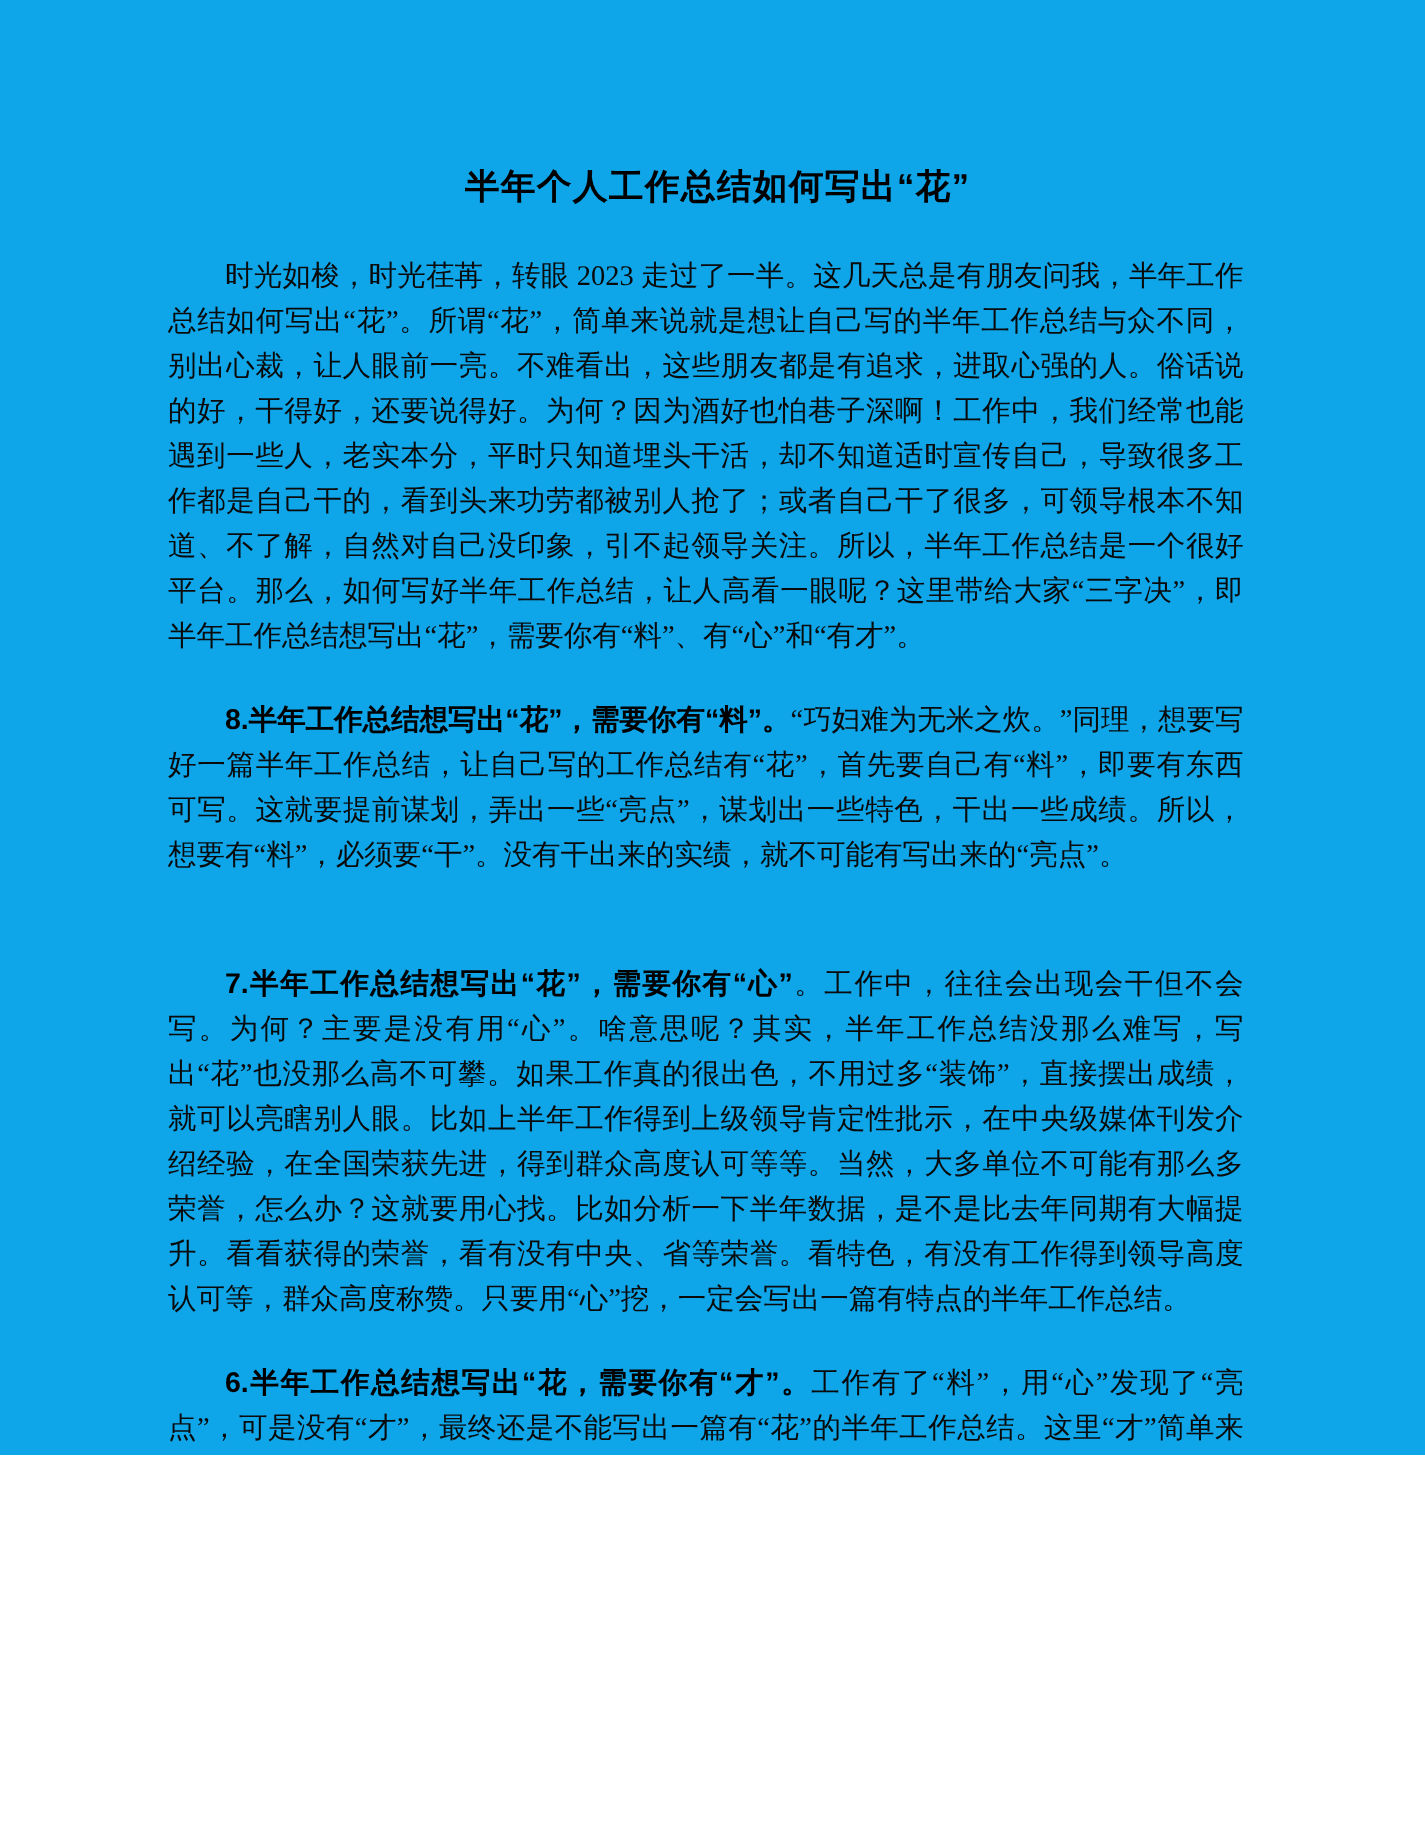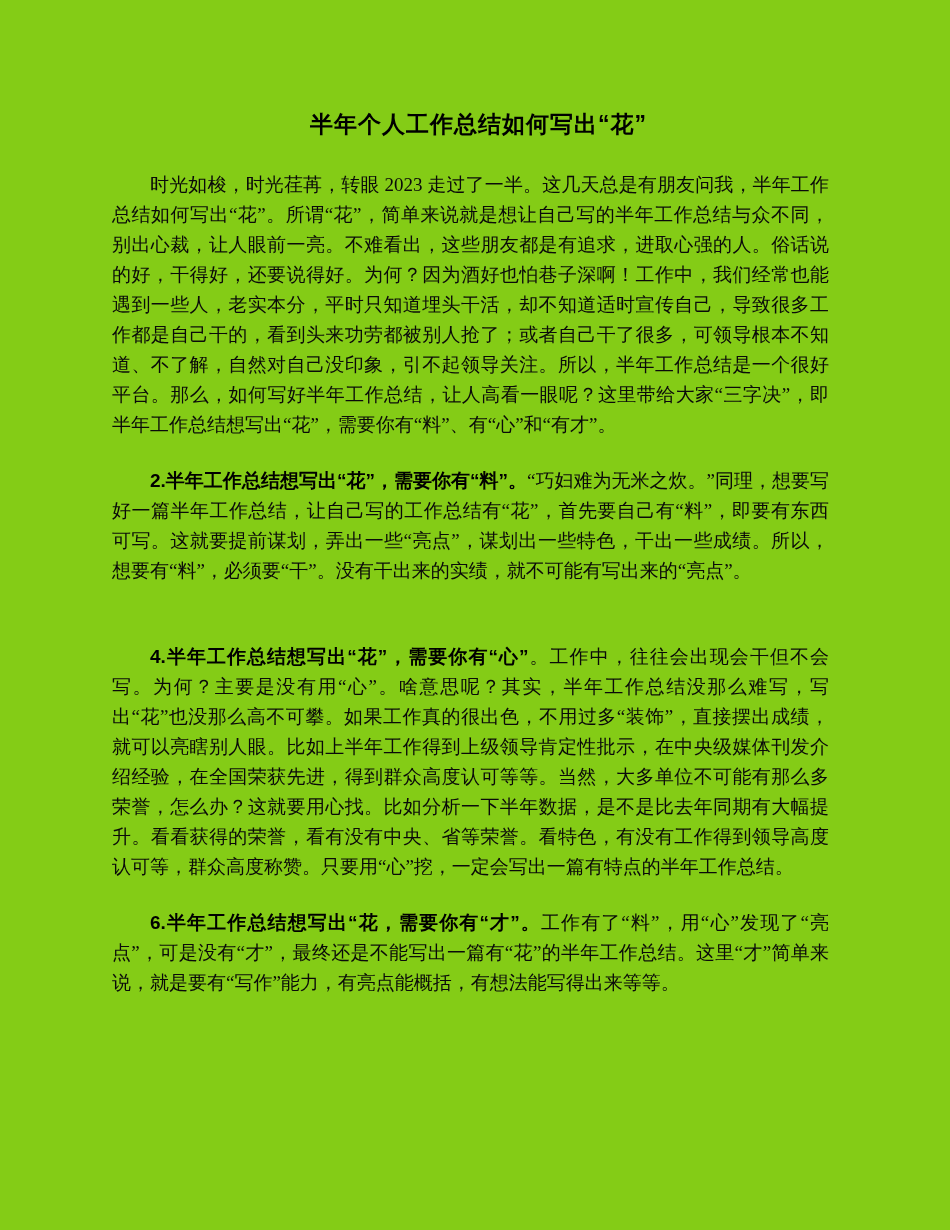--- a/index.html
+++ b/index.html
@@ -3,22 +3,22 @@
 <meta charset="utf-8">
 <style>
   html, body {
     margin: 0;
     padding: 0;
     background: #ffffff;
   }
   .page {
     position: relative;
     width: 950px;
-    height: 1230px;
-    background: #84cc16;
+    height: 970px;
+    background: #0ea5e9;
     overflow: hidden;
     color: #000000;
   }
   .content {
     position: absolute;
     left: 112px;
     top: 108px;
     width: 733px;
   }
   .doc-title {
@@ -52,22 +52,22 @@
 </head>
 <body>
 
 <div class="page">
   <div class="content">
 
     <h1 class="doc-title">半年个人工作总结如何写出“花”</h1>
 
     <p class="para"><span>时光如梭，时光荏苒，转眼 2023 走过了一半。这几天总是有朋友问我，半年工作总结如何写出“花”。所谓“花”，简单来说就是想让自己写的半年工作总结与众不同，别出心裁，让人眼前一亮。不难看出，这些朋友都是有追求，进取心强的人。俗话说的好，干得好，还要说得好。为何？因为酒好也怕巷子深啊！工作中，我们经常也能遇到一些人，老实本分，平时只知道埋头干活，却不知道适时宣传自己，导致很多工作都是自己干的，看到头来功劳都被别人抢了；或者自己干了很多，可领导根本不知道、不了解，自然对自己没印象，引不起领导关注。所以，半年工作总结是一个很好平台。那么，如何写好半年工作总结，让人高看一眼呢？这里带给大家“三字决”，即半年工作总结想写出“花”，需要你有“料”、有“心”和“有才”。</span></p>
 
-    <p class="para"><span class="section-heading">2.半年工作总结想写出“花”，需要你有“料”。</span><span>“巧妇难为无米之炊。”同理，想要写好一篇半年工作总结，让自己写的工作总结有“花”，首先要自己有“料”，即要有东西可写。这就要提前谋划，弄出一些“亮点”，谋划出一些特色，干出一些成绩。所以，想要有“料”，必须要“干”。没有干出来的实绩，就不可能有写出来的“亮点”。</span></p>
+    <p class="para"><span class="section-heading">8.半年工作总结想写出“花”，需要你有“料”。</span><span>“巧妇难为无米之炊。”同理，想要写好一篇半年工作总结，让自己写的工作总结有“花”，首先要自己有“料”，即要有东西可写。这就要提前谋划，弄出一些“亮点”，谋划出一些特色，干出一些成绩。所以，想要有“料”，必须要“干”。没有干出来的实绩，就不可能有写出来的“亮点”。</span></p>
 
     <div class="empty-line"></div>
 
-    <p class="para"><span class="section-heading">4.半年工作总结想写出“花”，需要你有“心”</span><span>。工作中，往往会出现会干但不会写。为何？主要是没有用“心”。啥意思呢？其实，半年工作总结没那么难写，写出“花”也没那么高不可攀。如果工作真的很出色，不用过多“装饰”，直接摆出成绩，就可以亮瞎别人眼。比如上半年工作得到上级领导肯定性批示，在中央级媒体刊发介绍经验，在全国荣获先进，得到群众高度认可等等。当然，大多单位不可能有那么多荣誉，怎么办？这就要用心找。比如分析一下半年数据，是不是比去年同期有大幅提升。看看获得的荣誉，看有没有中央、省等荣誉。看特色，有没有工作得到领导高度认可等，群众高度称赞。只要用“心”挖，一定会写出一篇有特点的半年工作总结。</span></p>
+    <p class="para"><span class="section-heading">7.半年工作总结想写出“花”，需要你有“心”</span><span>。工作中，往往会出现会干但不会写。为何？主要是没有用“心”。啥意思呢？其实，半年工作总结没那么难写，写出“花”也没那么高不可攀。如果工作真的很出色，不用过多“装饰”，直接摆出成绩，就可以亮瞎别人眼。比如上半年工作得到上级领导肯定性批示，在中央级媒体刊发介绍经验，在全国荣获先进，得到群众高度认可等等。当然，大多单位不可能有那么多荣誉，怎么办？这就要用心找。比如分析一下半年数据，是不是比去年同期有大幅提升。看看获得的荣誉，看有没有中央、省等荣誉。看特色，有没有工作得到领导高度认可等，群众高度称赞。只要用“心”挖，一定会写出一篇有特点的半年工作总结。</span></p>
 
     <p class="para"><span class="section-heading">6.半年工作总结想写出“花，需要你有“才”。</span><span>工作有了“料”，用“心”发现了“亮点”，可是没有“才”，最终还是不能写出一篇有“花”的半年工作总结。这里“才”简单来说，就是要有“写作”能力，有亮点能概括，有想法能写得出来等等。</span></p>
 
   </div>
 </div>
 
 </body></html>

